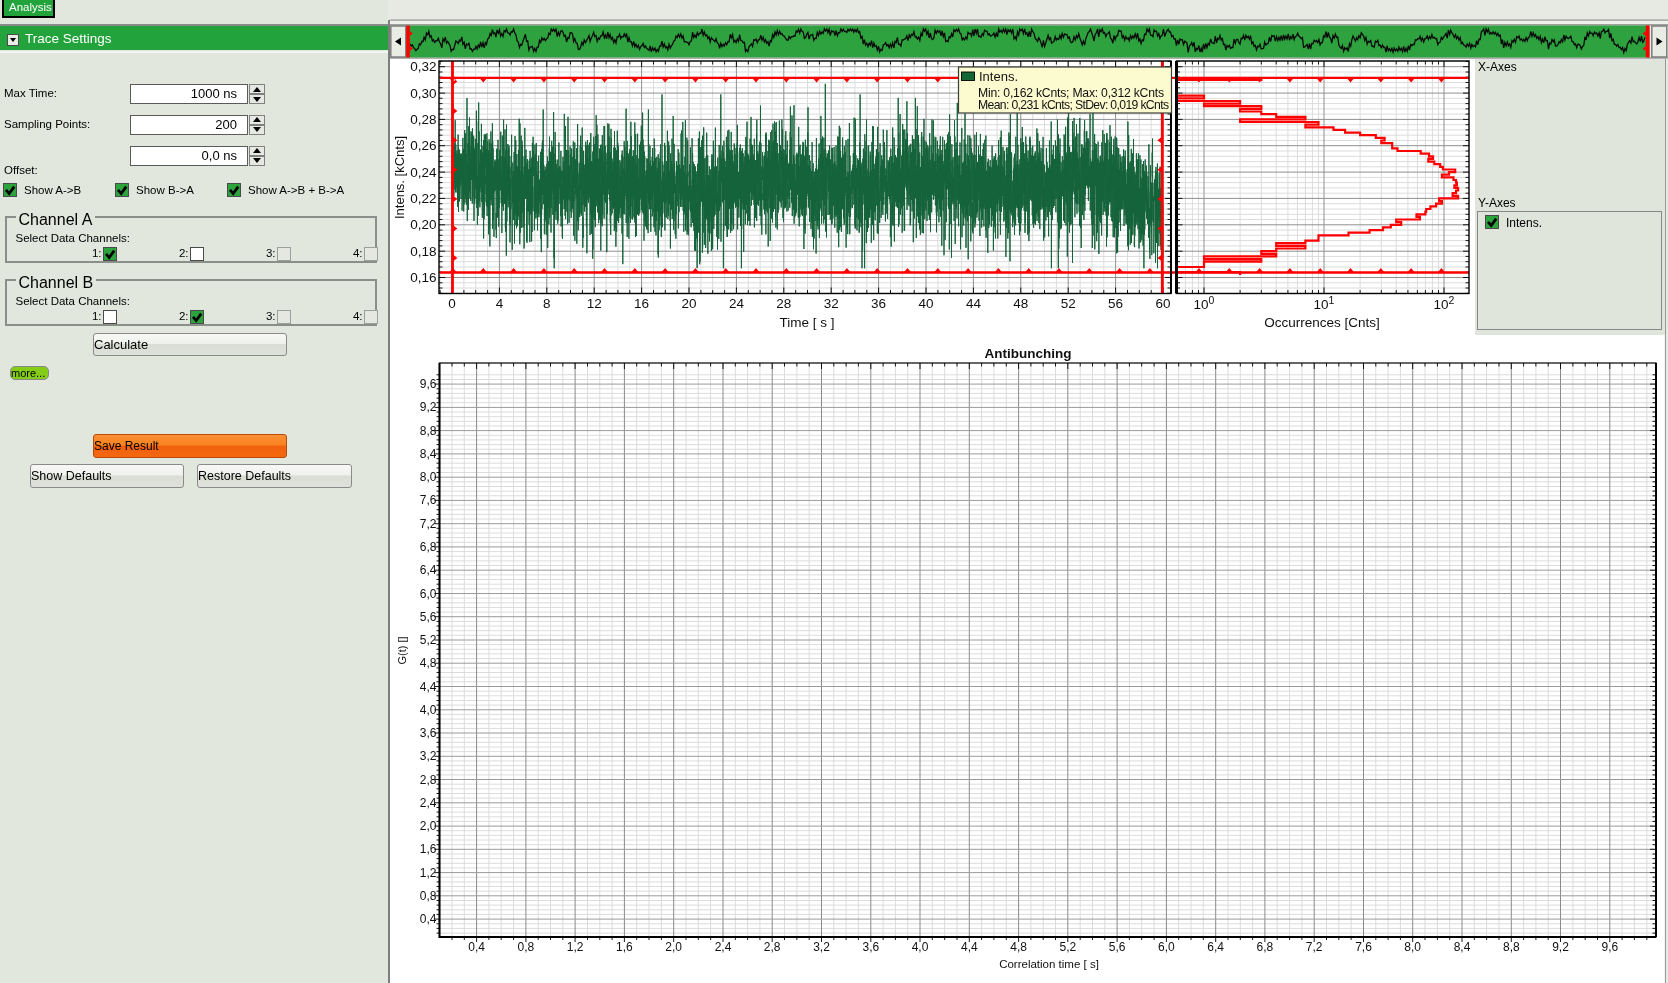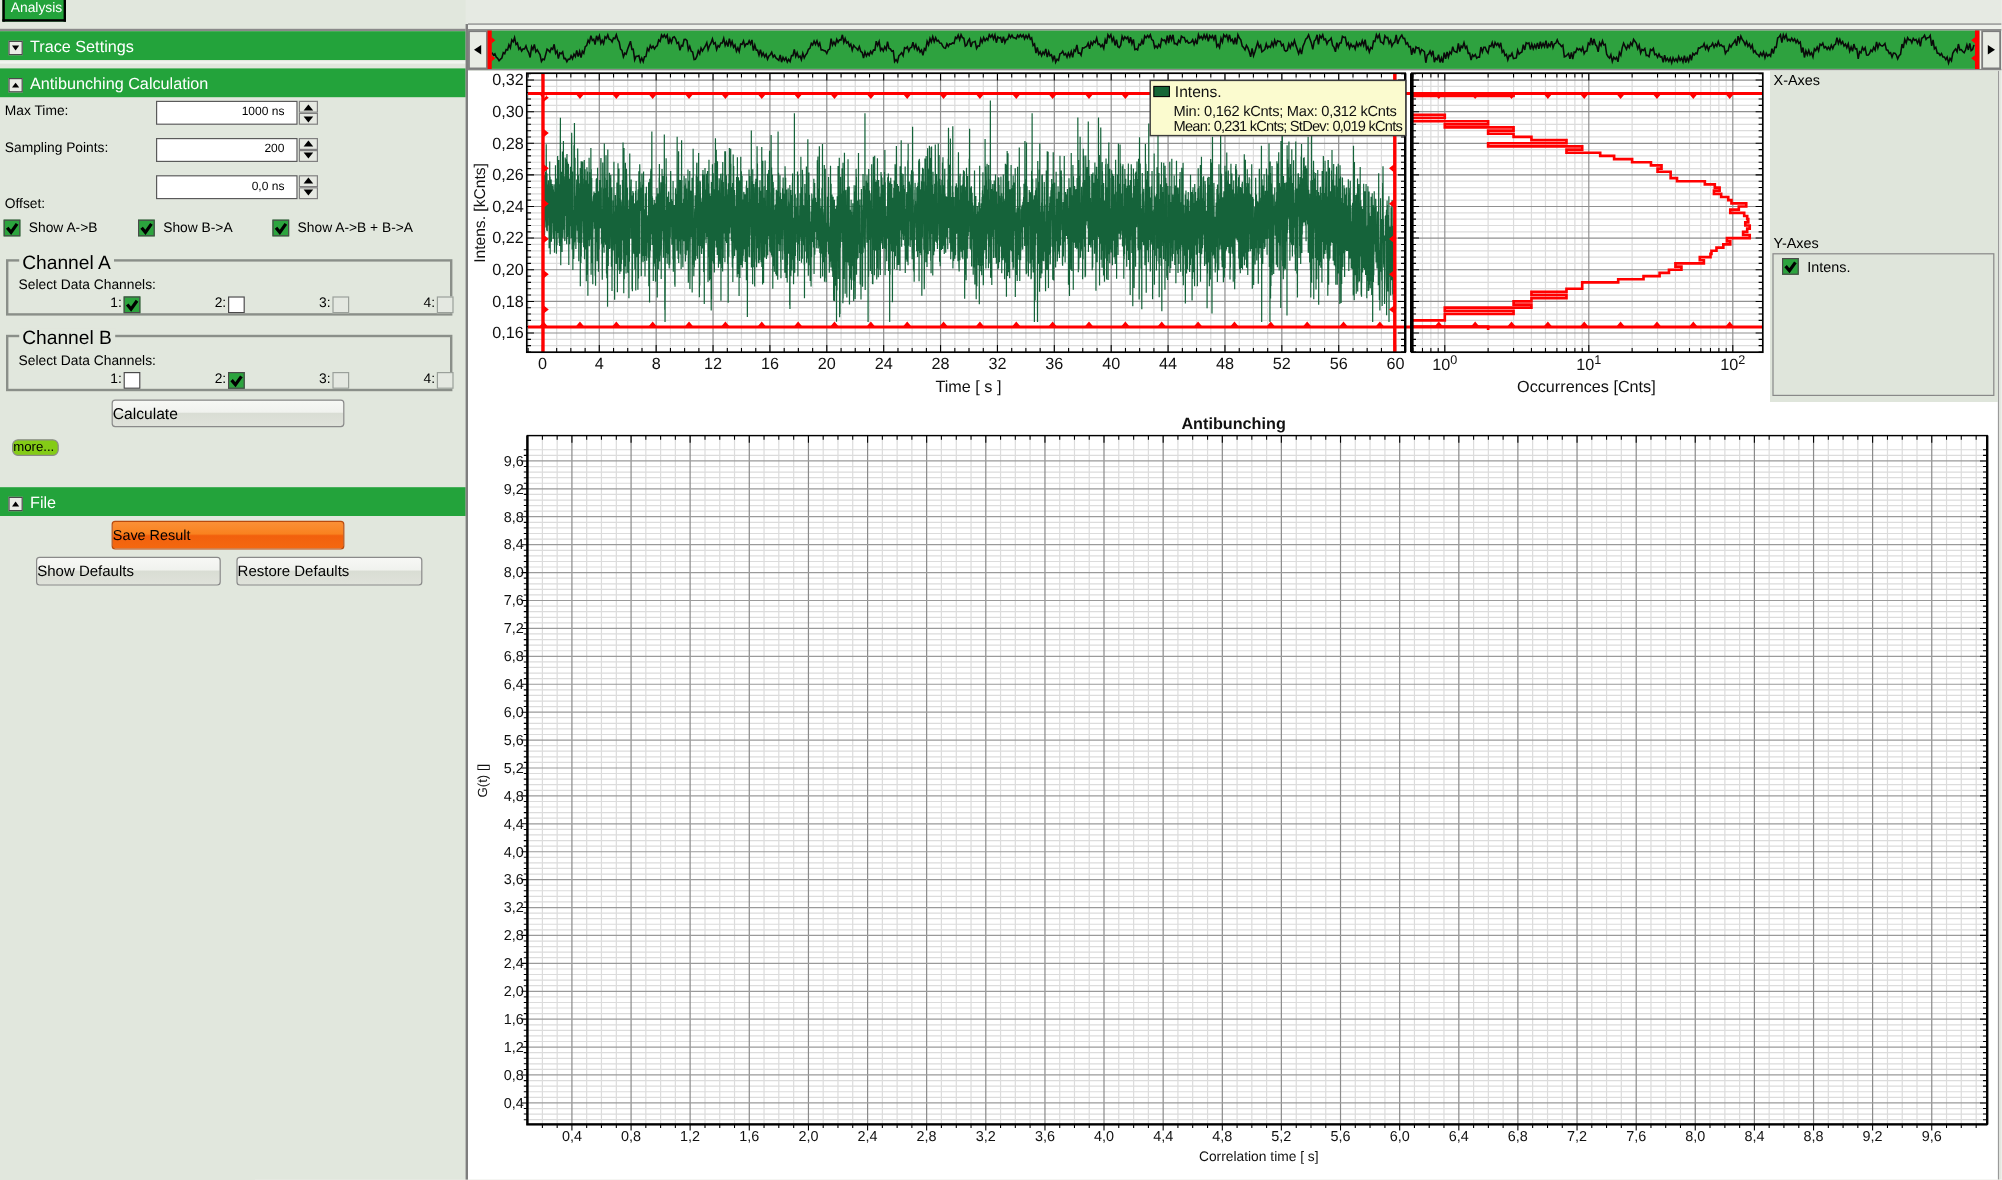--- a/index.html
+++ b/index.html
@@ -7,21 +7,21 @@
 #tab {position:absolute;left:2px;top:0;width:53px;height:18px;background:#23A33B;border:2px solid #000;border-top:none;color:#fff;font-size:11.5px;line-height:15px;padding-left:5px;z-index:9}
 #divider {position:absolute;left:388px;top:19.5px;width:2px;height:963.5px;background:#7e7e7e}
 .gbar {position:absolute;left:0;width:388px;background:#23A33B;color:#fff}
 .gbar span {position:absolute;left:25px;top:5px;font-size:13.5px}
 .colbtn {position:absolute;left:7px;width:12px;height:12px;background:#E9ECE5;border:1px solid #4a4a4a;display:flex;align-items:center;justify-content:center}
 .tu {width:0;height:0;border-left:3.5px solid transparent;border-right:3.5px solid transparent;border-bottom:4.5px solid #000}
 .spin .tu {border-left-width:4.5px;border-right-width:4.5px;border-bottom-width:5.5px}
 .spin .td {border-left-width:4.5px;border-right-width:4.5px;border-top-width:5.5px}
 .td {width:0;height:0;border-left:3.5px solid transparent;border-right:3.5px solid transparent;border-top:4.5px solid #000}
 .lbl {position:absolute;font-size:11.5px;white-space:nowrap}
-.inp {position:absolute;width:118px;height:20px;background:#fff;border:1px solid #5a5a5a;font-size:10px;line-height:18px;text-align:right;padding-right:10px}
+.inp {position:absolute;width:118px;height:20px;background:#fff;border:1px solid #5a5a5a;font-size:13px;line-height:18px;text-align:right;padding-right:10px}
 .spin {position:absolute;width:16px;height:20px}
 .sb {position:absolute;left:0;top:0;width:16px;height:10px;background:#E6E9E2;border:1px solid #808080;display:flex;align-items:center;justify-content:center}
 .cb {position:absolute;width:14px;height:14px;border:1px solid #4a4a4a;display:flex;align-items:center;justify-content:center}
 .cb.on {background:#2CA43E}
 .cb.off {background:#fff}
 .cb.dis {background:#E4E8E1;border-color:#9aa09a}
 .grp {position:absolute;left:4.5px;width:372.5px;height:47px;border:2px solid #8a8f89}
 .gt {position:absolute;left:9px;top:-7px;background:#E1E7DD;font-size:16px;padding:0 3px}
 .btn {position:absolute;border:1px solid #8a8a8a;border-radius:3px;text-align:left;background:linear-gradient(#f7f8f5 0%,#f0f2ee 45%,#d9ddd4 50%,#dfe2da 100%)}
 .btn.orange {border:1.5px solid #B94A0C;background:linear-gradient(#FB9036 0%,#F9821F 45%,#F2600D 52%,#F4680F 100%)}
@@ -189,26 +189,20 @@
 </div>
 
 <div id="lp">
 <div class="gbar" style="top:26px;height:24px">
       <div class="colbtn" style="top:8px">
         <div class="td"></div>
       </div>
       <span>Trace Settings</span>
     </div>
 <div style="position:absolute;left:0;top:50.5px;width:388px;height:2.5px;background:#F2F5F0"></div>
-<div class="gbar" style="top:56.5px;height:24px">
-      <div class="colbtn" style="top:8px">
-        <div class="tu"></div>
-      </div>
-      <span>Antibunching Calculation</span>
-    </div>
 
 <div class="lbl" style="left:4px;top:87px">Max Time:</div>
 <div class="inp" style="left:130px;top:84px">1000 ns</div>
     <div class="spin" style="left:249px;top:84px">
       <div class="sb">
         <div class="tu"></div>
       </div>
       <div class="sb" style="top:10.2px">
         <div class="td"></div>
       </div>
@@ -280,22 +274,16 @@
           <path d="M2 5.8l3.2 3.8 5-7" stroke="#000" stroke-width="2.7" fill="none"></path>
         </svg>
       </div>
 <div class="lbl" style="left:254px;top:29px;width:15px;text-align:right">3:</div>
       <div class="cb dis" style="left:270px;top:29px"></div>
 <div class="lbl" style="left:341px;top:29px;width:15px;text-align:right">4:</div>
       <div class="cb dis" style="left:357px;top:29px"></div>
 </div>
 <div class="btn" style="left:93px;top:333px;width:194px;height:23px;font-size:13px;line-height:22px">Calculate</div>
 <div class="btn" style="left:10px;top:365.5px;width:39px;height:14px;font-size:11px;line-height:13px;border-radius:5px;background:#84cc16">more...</div>
-<div class="gbar" style="top:406px;height:23.5px">
-      <div class="colbtn" style="top:8px">
-        <div class="tu"></div>
-      </div>
-      <span>File</span>
-    </div>
 <div class="btn orange" style="left:93px;top:434px;width:194px;height:23.5px;font-size:12px;line-height:22px">Save Result</div>
 <div class="btn" style="left:30px;top:464px;width:154px;height:23.5px;font-size:12.5px;line-height:22px">Show Defaults</div>
 <div class="btn" style="left:197px;top:464px;width:155px;height:23.5px;font-size:12.5px;line-height:22px">Restore Defaults</div>
 </div>
 <div id="divider"></div>
 </body></html>

